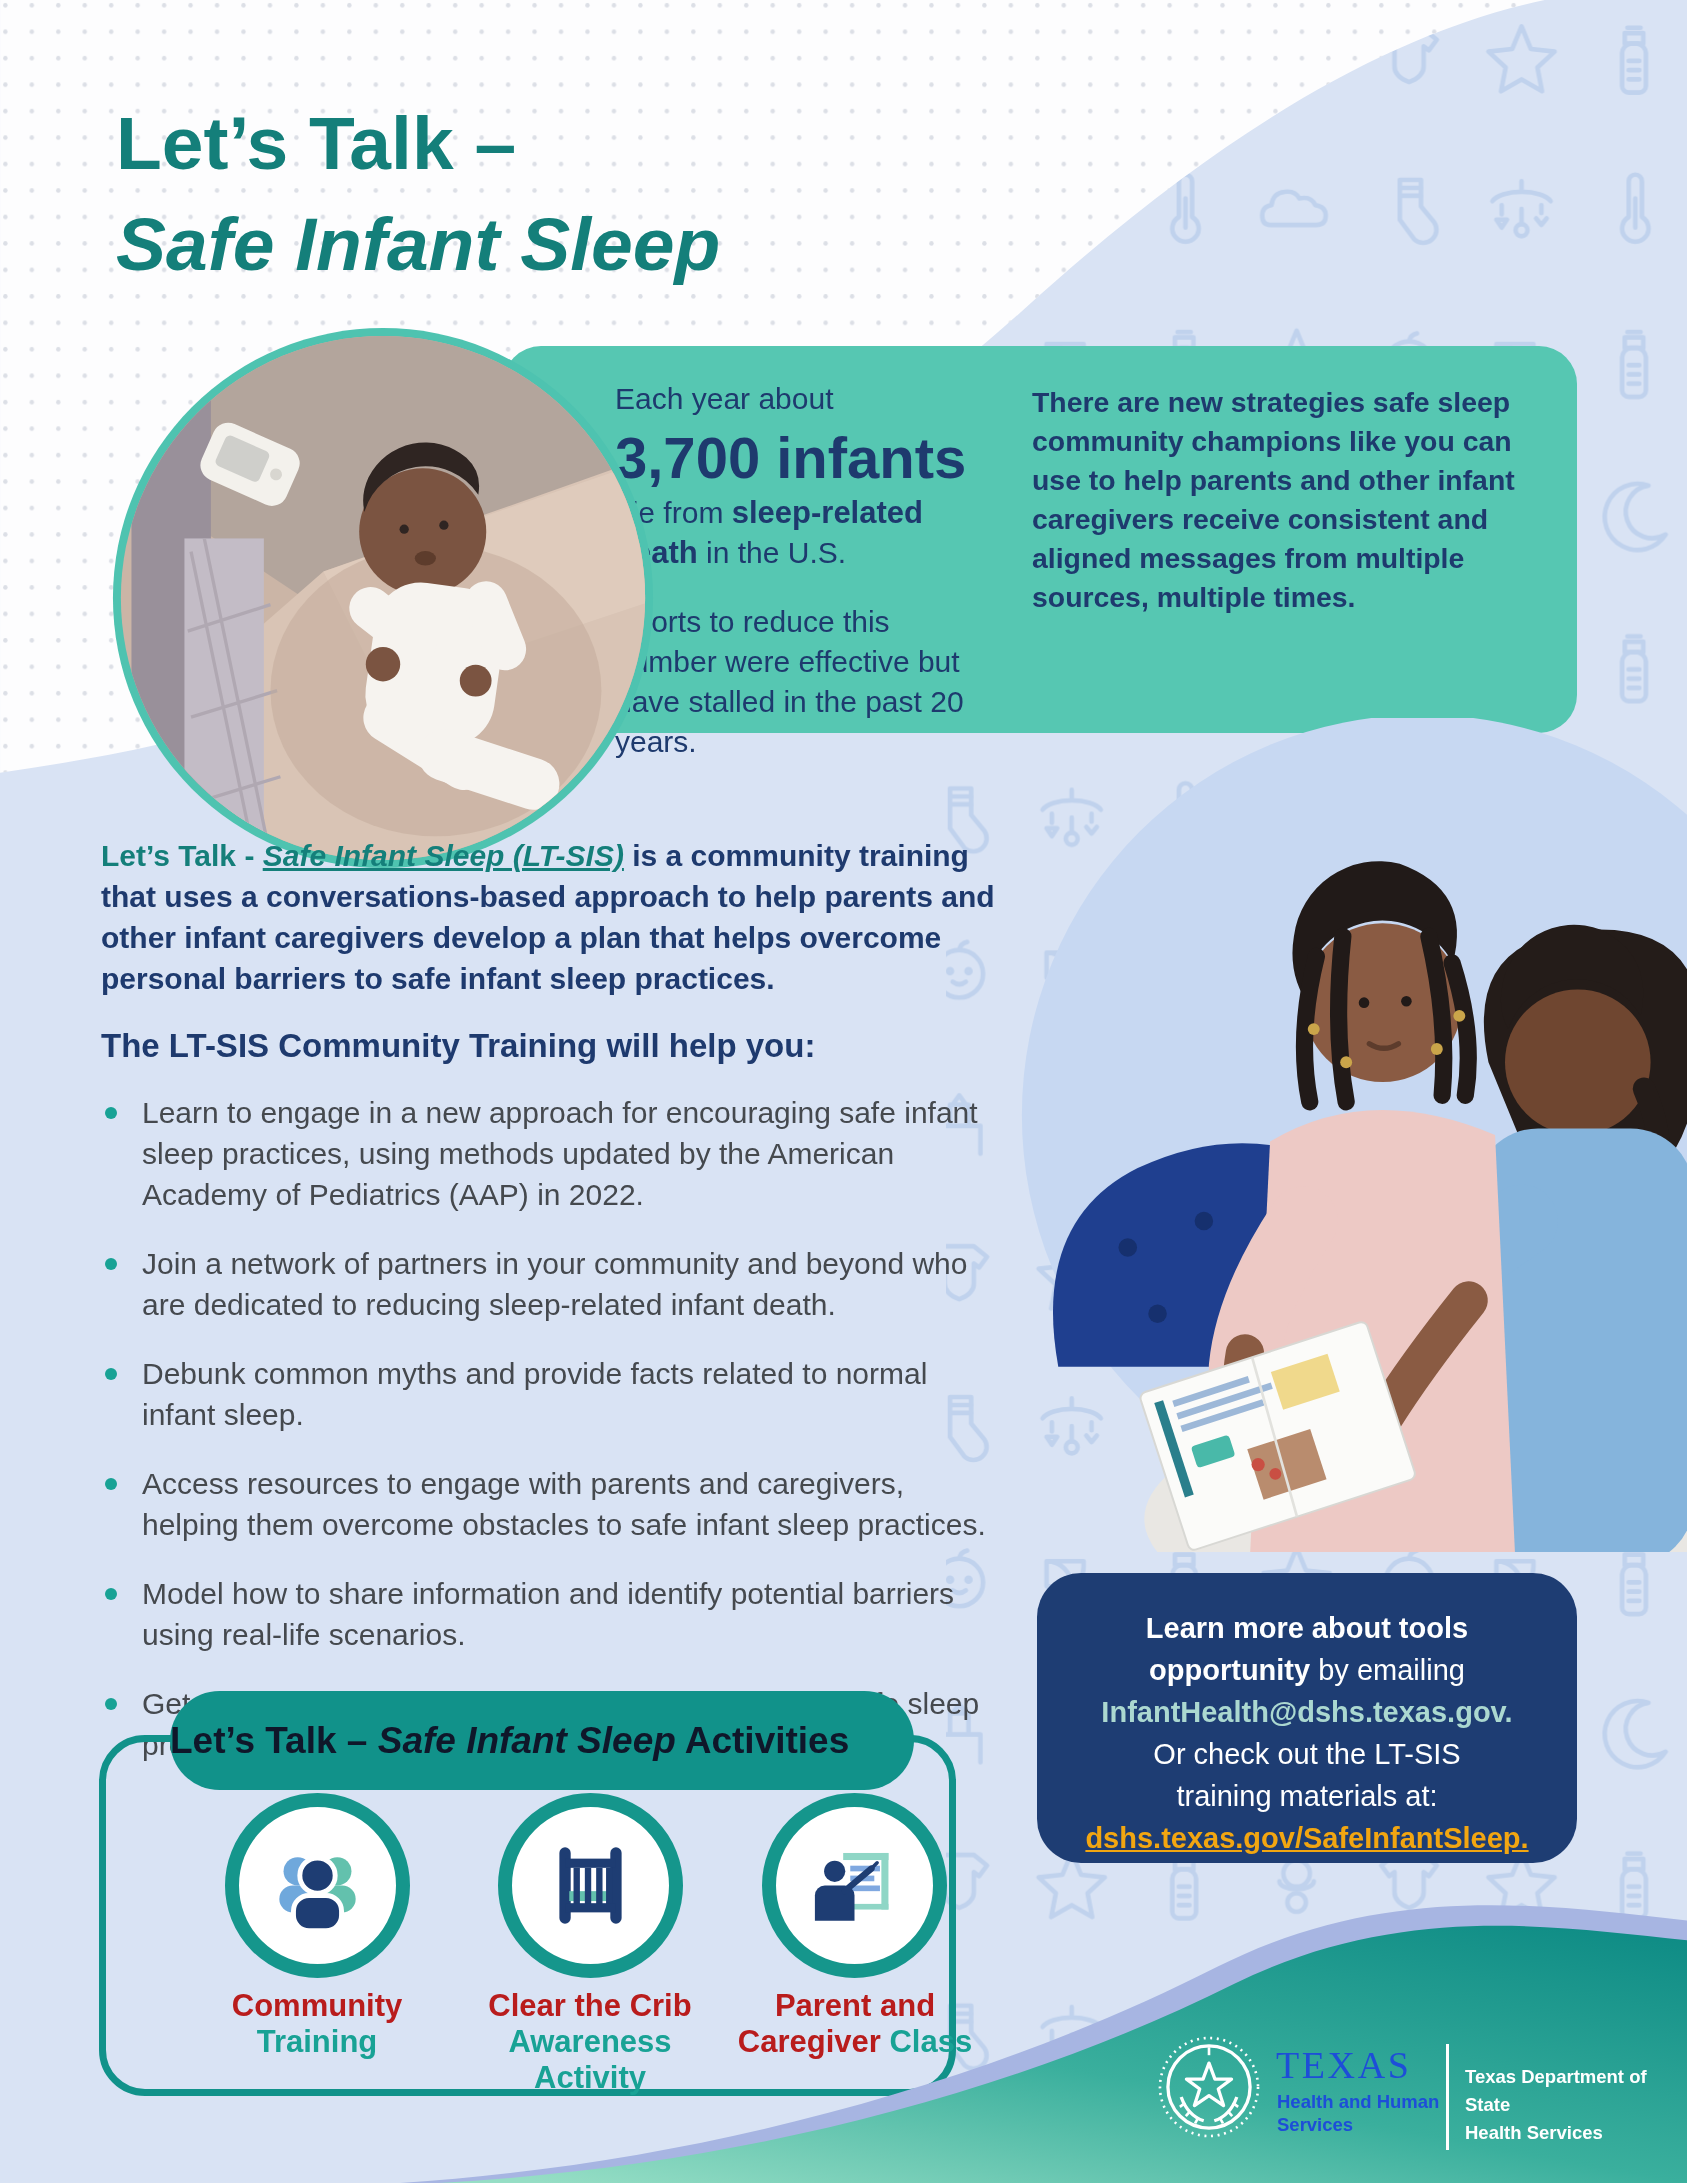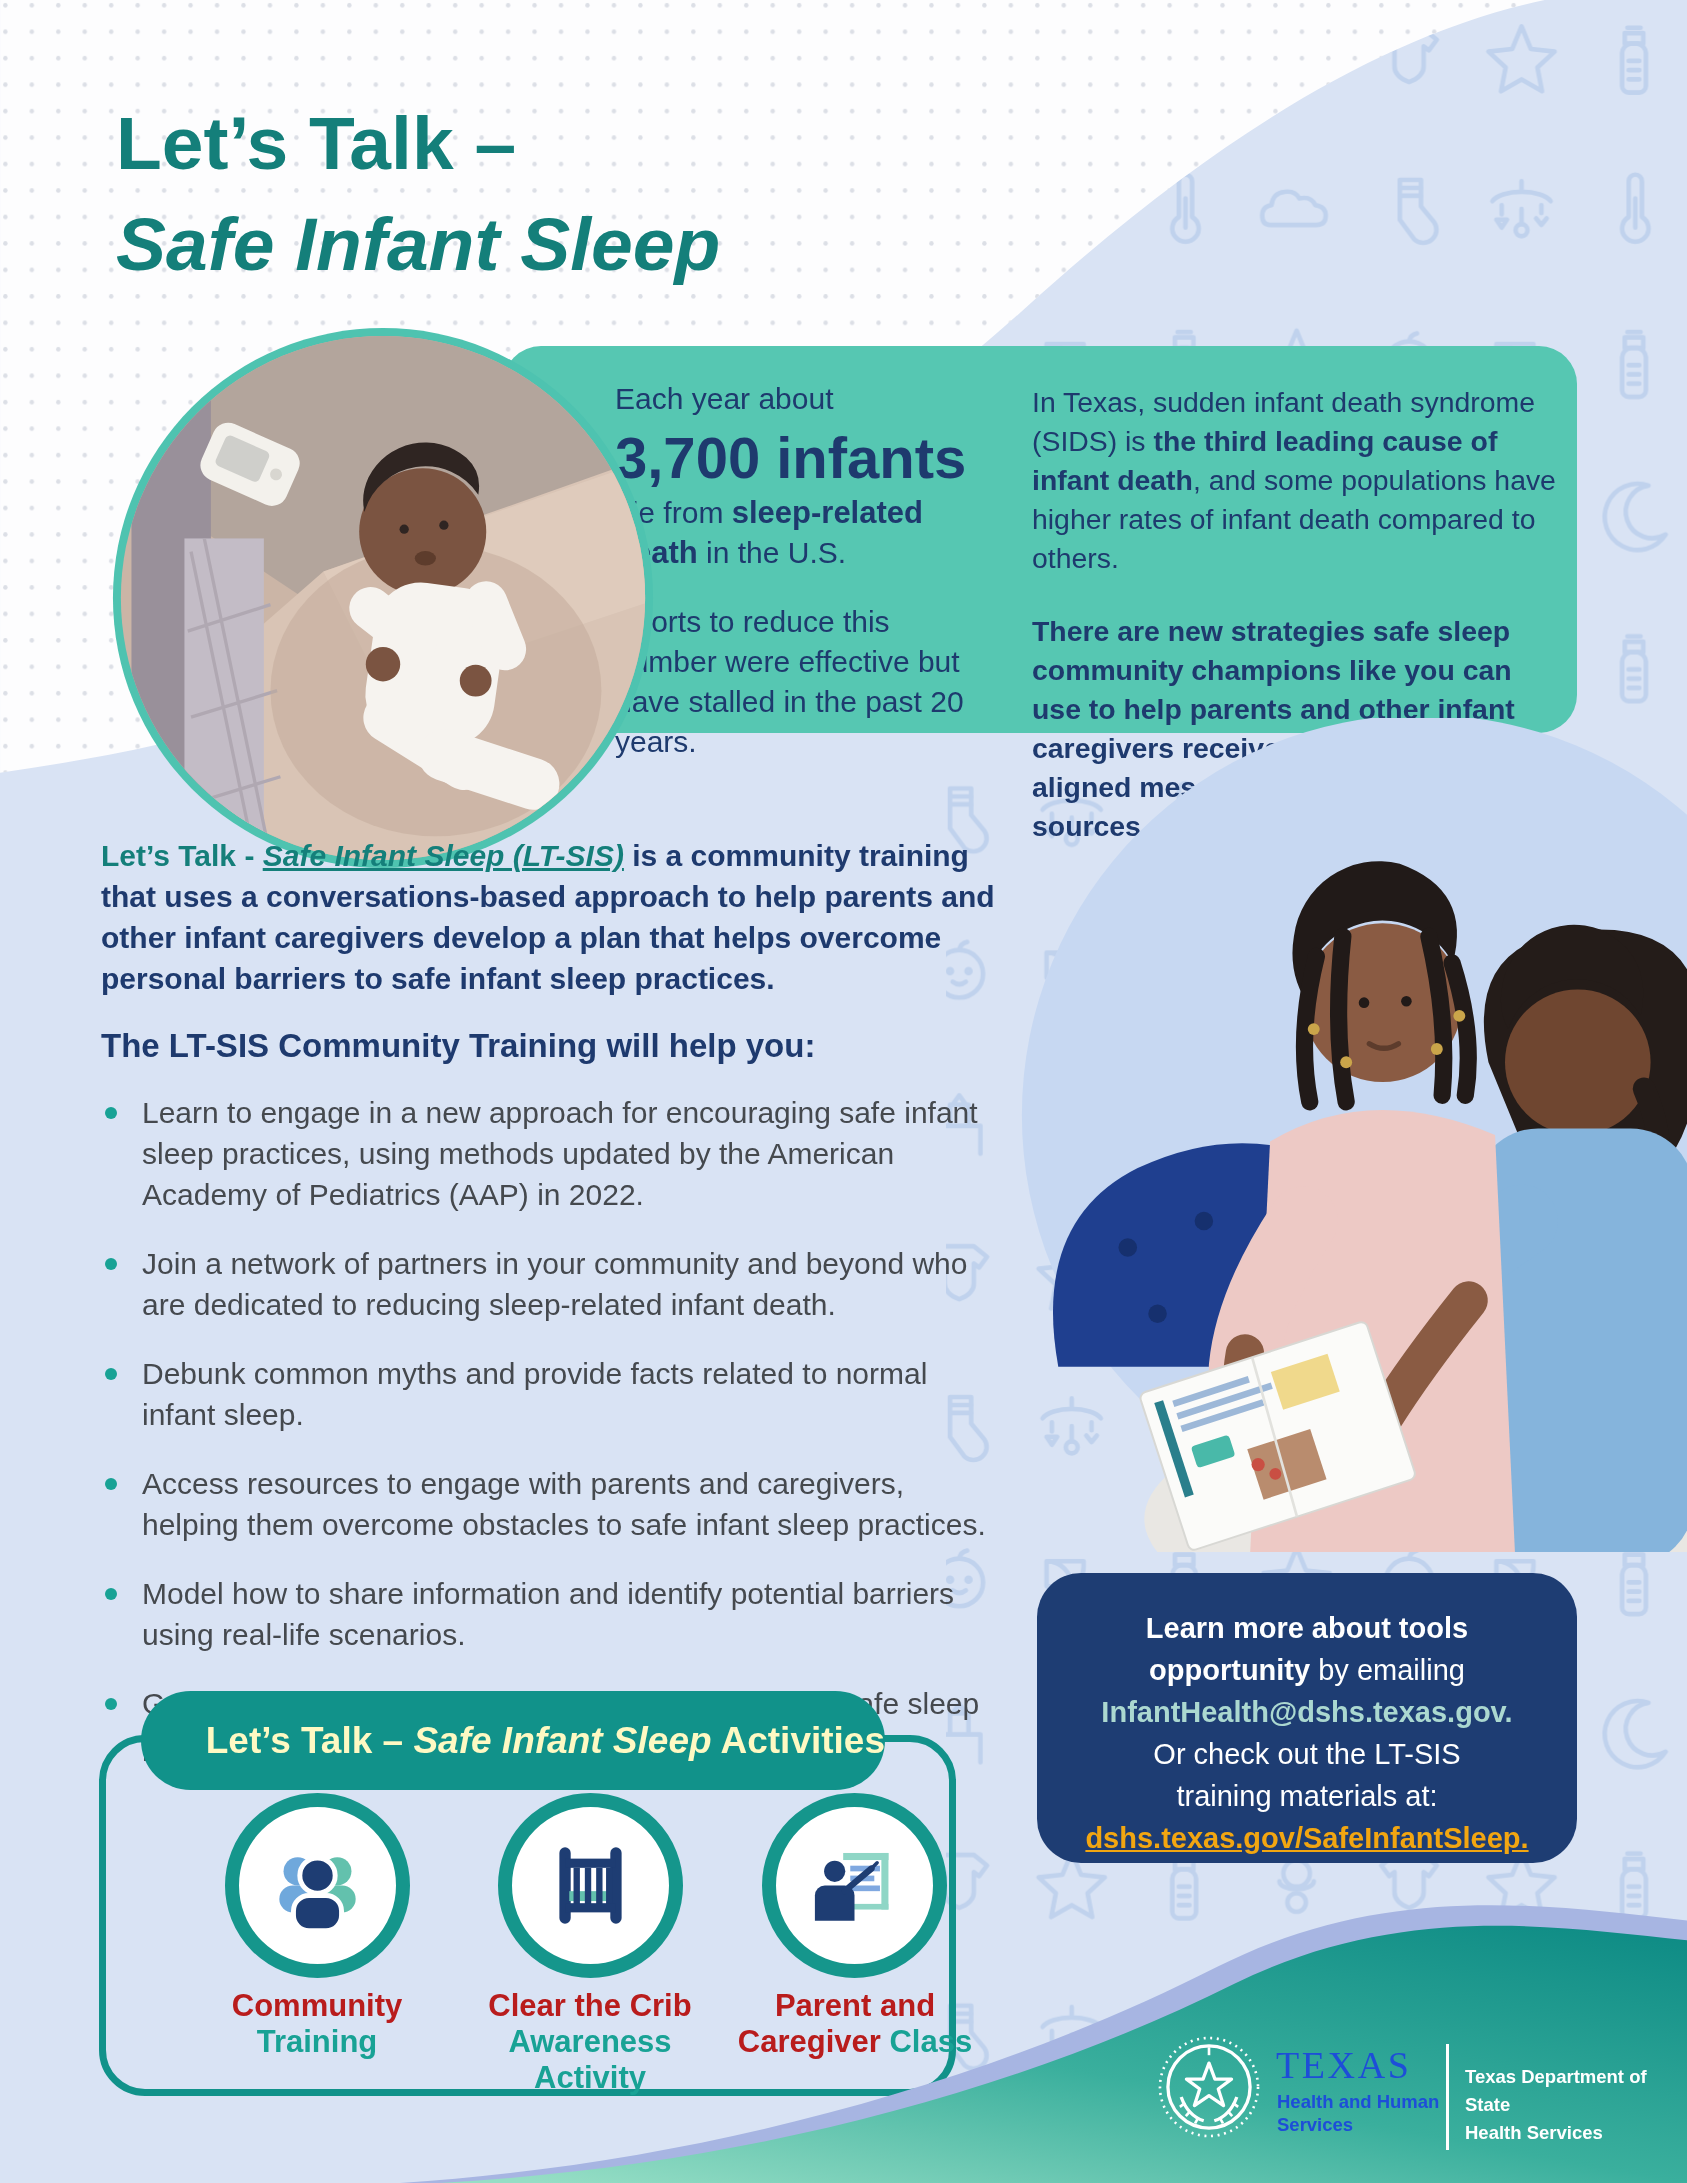--- a/index.html
+++ b/index.html
@@ -34,22 +34,22 @@
 
   
   .infobox{left:1037px;top:1573px;width:540px;height:290px;background:#1e3d73;border-radius:44px;
            color:#ffffff;text-align:center;font-size:29px;line-height:42px;padding-top:34px;box-sizing:border-box;}
   .infobox b{font-weight:bold;}
   .infobox .email{color:#abd8d0;font-weight:bold;text-decoration:none;}
   .infobox .link{color:#f2a611;font-weight:bold;text-decoration:underline;}
 
   
   .actbox{left:99px;top:1735px;width:857px;height:361px;border:7.3px solid #11928a;border-radius:46px;box-sizing:border-box;}
-  .pill{left:141px;top:1691px;width:744px;height:99px;background:#11928a;border-radius:52px;
-        color:#fef9c3;font-size:37px;font-weight:bold;text-align:right;line-height:99px;}
+  .pill{left:170px;top:1691px;width:744px;height:99px;background:#11928a;border-radius:52px;
+        color:#0f172a;font-size:37px;font-weight:bold;text-align:left;line-height:99px;}
   .pill .it{font-style:italic;font-weight:600;}
   .act-circle{width:185px;height:185px;border-radius:50%;background:#ffffff;border:14.6px solid #15968c;box-sizing:border-box;
               display:flex;align-items:center;justify-content:center;}
   .act-label{width:304px;text-align:center;font-size:31px;font-weight:bold;line-height:36px;}
   .act-label .navy{color:#b91c1c;}
   .act-label .teal{color:#18a295;}
 
   
   .brand-text{color:#1d4ed8;}
   .brand-texas{font-family:"Liberation Serif", serif;font-size:38px;letter-spacing:2.6px;}
@@ -152,21 +152,20 @@
   </div>
 
   <div class="abs statbox">
     <div class="stat-left">
       <div>Each year about</div>
       <div class="s-num">3,700 infants</div>
       <div class="s-line"><span>die from </span><b>sleep-related death</b><span> in the U.S.</span></div>
       <div class="s-efforts">Efforts to reduce this number were effective but have stalled in the past 20 years.</div>
     </div>
     <div class="stat-right">
-      <p><span>In Texas, sudden infant death syndrome (SIDS) is </span><b>the third leading cause of infant death</b><span>, and some populations have higher rates of infant death compared to others.</span></p>
       <p class="p2">There are new strategies safe sleep community champions like you can use to help parents and other infant caregivers receive consistent and aligned messages from multiple sources, multiple times.</p>
     </div>
   </div>
 
   <svg class="abs" style="left:105px;top:320px;" width="556" height="556" viewBox="0 0 840 840">
     <defs>
         <clipPath id="babyclip">
           <circle cx="420" cy="420" r="396"></circle>
         </clipPath>
       </defs>

